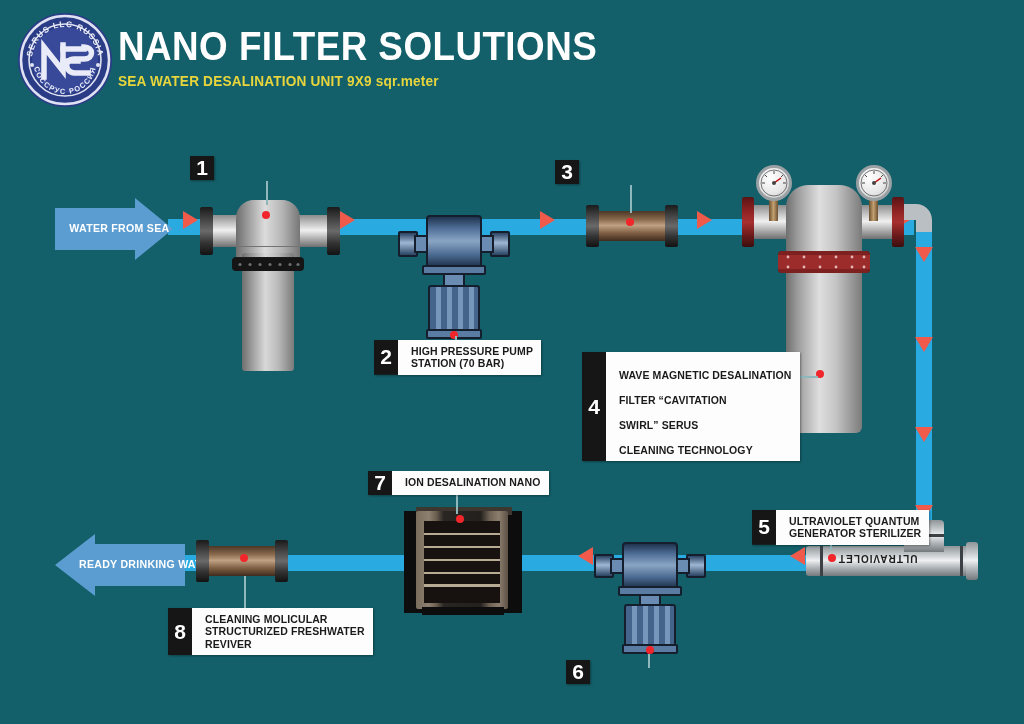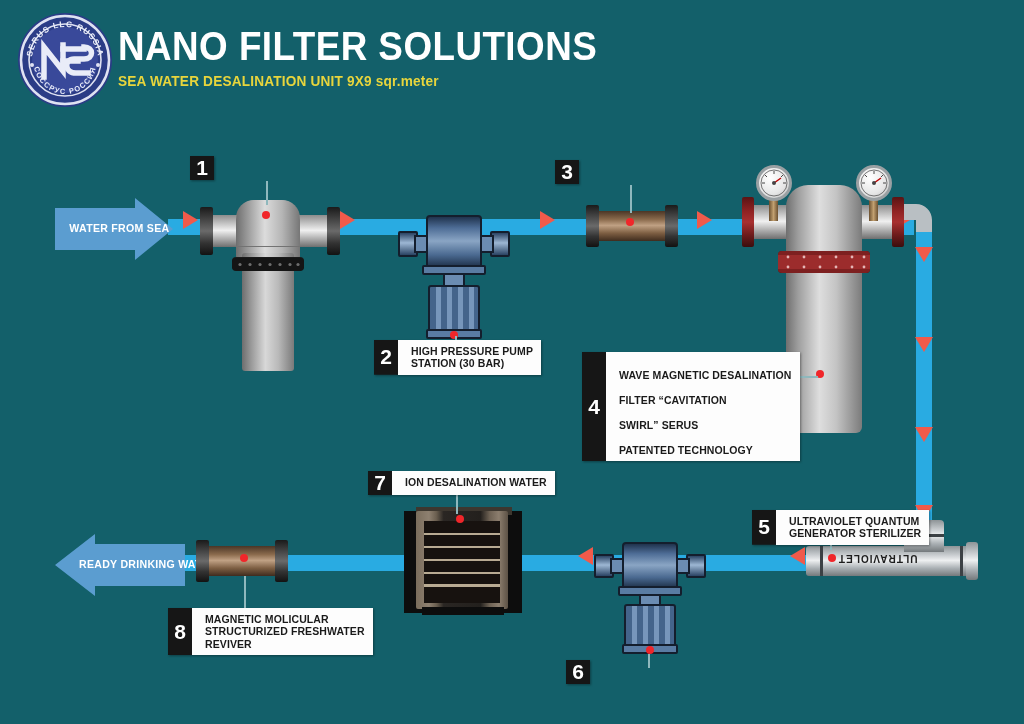--- a/index.html
+++ b/index.html
@@ -284,21 +284,21 @@
     <div class="pump-neck" style="left:45px; top:68px; width:22px; height:14px;"></div>
     <div class="pump-ribs" style="left:30px; top:80px; width:52px; height:48px;"></div>
     <div class="pump-base" style="left:28px; top:124px; width:56px; height:10px;"></div>
     <div class="reddot" style="left:52px; top:126px;"></div>
   </div>
   <div class="leader" style="left:455px; top:336px; width:2px; height:16px;"></div>
 
   <div class="callout" style="left:374px; top:340px;">
     <div class="num">2</div>
     <div class="txt">HIGH PRESSURE PUMP
-STATION (30 BAR)</div>
+STATION (70 BAR)</div>
   </div>
 
   <div class="eq" style="left:586px; top:203px; width:92px; height:48px;">
     <div class="bronze" style="left:10px; top:8px; width:72px; height:30px;"></div>
     <div class="flange" style="left:0px; top:2px; width:13px; height:42px;"></div>
     <div class="flange" style="left:79px; top:2px; width:13px; height:42px;"></div>
     <div class="reddot" style="left:40px; top:15px;"></div>
   </div>
   <div class="leader" style="left:630px; top:185px; width:2px; height:28px;"></div>
 
@@ -370,21 +370,21 @@
     <div class="reddot" style="left:78px; top:205px;"></div>
   </div>
   <div class="leader" style="left:762px; top:376px; width:56px; height:2px;"></div>
 
   <div class="callout" style="left:582px; top:352px;">
     <div class="num">4</div>
     <div class="txt">
       <span>WAVE MAGNETIC DESALINATION</span><br>
       <span>FILTER “CAVITATION</span><br>
       <span>SWIRL” SERUS</span><br>
-      <span>PATENTED TECHNOLOGY</span>
+      <span>CLEANING TECHNOLOGY</span>
     </div>
   </div>
 
   <div class="eq" style="left:806px; top:540px; width:172px; height:42px;">
     <div class="uv-pipe" style="left:0px; top:6px; width:172px; height:30px;"></div>
     <div class="uv-ring" style="left:14px; top:6px; width:3px; height:30px;"></div>
     <div class="uv-ring" style="left:154px; top:6px; width:3px; height:30px;"></div>
     <div class="uv-pipe" style="left:160px; top:2px; width:12px; height:38px; border-radius:3px;"></div>
     <div class="uv-label" style="left:32px; top:13px;">ULTRAVIOLET</div>
     <div class="reddot" style="left:22px; top:14px;"></div>
@@ -429,31 +429,31 @@
     <div class="shelf" style="left:20px; top:54px; width:76px; height:2px;"></div>
     <div class="shelf" style="left:20px; top:67px; width:76px; height:2px;"></div>
     <div class="shelf" style="left:20px; top:79px; width:76px; height:3px;"></div>
     <div class="cab-foot" style="left:18px; top:102px; width:82px; height:8px;"></div>
     <div class="reddot" style="left:52px; top:10px;"></div>
   </div>
   <div class="leader" style="left:456px; top:492px; width:2px; height:22px;"></div>
 
   <div class="callout" style="left:368px; top:471px;">
     <div class="num">7</div>
-    <div class="txt">ION DESALINATION WATER</div>
+    <div class="txt">ION DESALINATION NANO</div>
   </div>
 
   <div class="eq" style="left:196px; top:538px; width:92px; height:48px;">
     <div class="bronze" style="left:10px; top:8px; width:72px; height:30px;"></div>
     <div class="flange" style="left:0px; top:2px; width:13px; height:42px;"></div>
     <div class="flange" style="left:79px; top:2px; width:13px; height:42px;"></div>
     <div class="reddot" style="left:44px; top:16px;"></div>
   </div>
   <div class="leader" style="left:244px; top:576px; width:2px; height:34px;"></div>
 
   <div class="callout" style="left:168px; top:608px;">
     <div class="num">8</div>
-    <div class="txt">MAGNETIC MOLICULAR
+    <div class="txt">CLEANING MOLICULAR
 STRUCTURIZED FRESHWATER
 REVIVER</div>
   </div>
 
 </div>
 
 </body></html>

